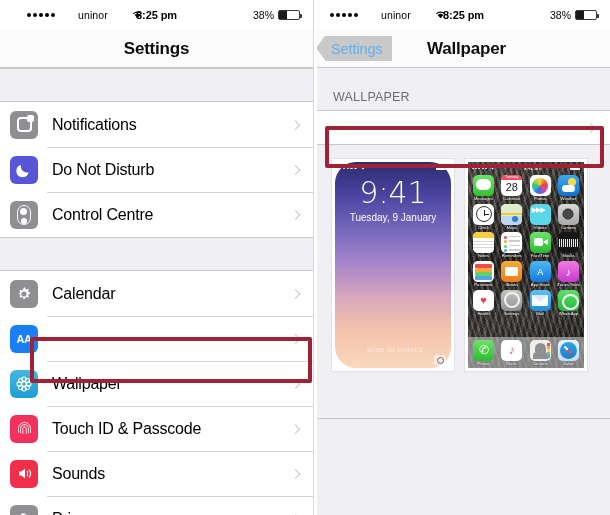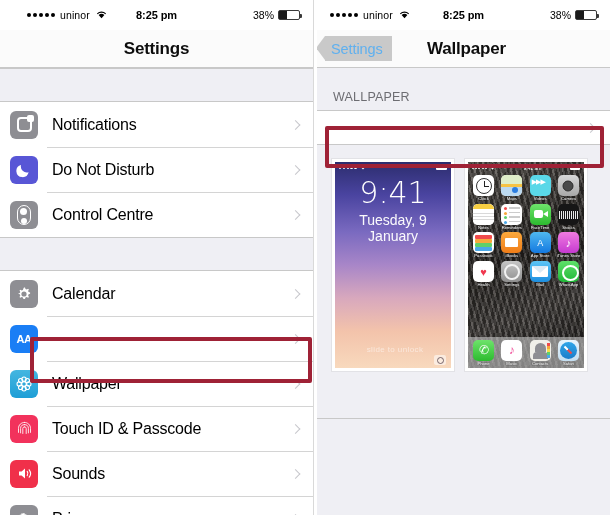--- a/index.html
+++ b/index.html
@@ -15,21 +15,21 @@
   .panel { position: relative; height: 515px; background: #ffffff; overflow: hidden; }
   .panel-left  { width: 313px; }
   .panel-gap   { width: 4px; height: 515px; background: #ffffff; border-left: 1px solid #d9d9d9; }
   .panel-right { width: 293px; }
 
   
   .statusbar {
     height: 30px; display: flex; align-items: center;
     font-size: 11px; color: #000; background: #fff; position: relative;
   }
-  .sb-left { position: absolute; left: 27px; display: flex; align-items: center; gap: 3px; }
+  .sb-left { position: absolute; left: 27px; display: flex; align-items: center; gap: 21px; }
   .sb-dots { display: flex; gap: 2px; align-items: center; }
   .sb-dots i { width: 4px; height: 4px; border-radius: 50%; background: #000; display: block; }
   .sb-carrier { font-size: 10.5px; letter-spacing: .1px; margin-left: 2px; }
   .sb-wifi { margin-left: 3px; display: inline-block; }
   .sb-center {
     position: absolute; left: 0; right: 0; text-align: center;
     font-size: 11px; font-weight: 700; letter-spacing: -.1px;
   }
   .sb-right { position: absolute; right: 13px; display: flex; align-items: center; gap: 4px; font-size: 10.5px; }
   .batt { position: relative; width: 22px; height: 10px; border: 1px solid #3a3a3a; border-radius: 2px; }
@@ -118,27 +118,28 @@
   .choose-row .txt { font-size: 16.5px; color: #000; letter-spacing: -.2px; }
   .choose-row .chev { right: 16px; }
 
   .previews { display: flex; gap: 9px; padding: 13px 0 0 14px; background: #efeff4; }
   .prev { width: 124px; height: 214px; background: #fff; padding: 3px; border: 1px solid #e2e2e6; }
   .prev-inner { width: 100%; height: 100%; position: relative; overflow: hidden; }
 
   
   .lock {
     background: linear-gradient(180deg,#2c2d6e 0%,#4a44a0 16%,#7a6ac0 34%,#a886c8 50%,#d8a8bd 66%,#f3c3ab 82%,#f8d9bd 100%);
+    border-radius: 21px;
   }
   .lk-status { display:flex; align-items:center; justify-content:space-between; padding: 3px 4px 0 4px; }
   .lk-dots { display:flex; gap:1.4px; align-items:center; }
   .lk-dots i { width:2.4px;height:2.4px;border-radius:50%;background:#fff; display:block;}
   .lk-batt { width:11px;height:5px;background:#fff;border-radius:1px; }
   .lk-time { text-align:center; color:#fff; font-size:30px; font-weight:200; margin-top:8px; letter-spacing:0px; line-height:1; font-family:"DejaVu Sans", sans-serif;}
-  .lk-date { text-align:center; color:#fff; font-size:14px; margin-top:4px; opacity:.97; }
+  .lk-date { text-align:center; color:#fff; font-size:10px; margin-top:4px; opacity:.97; }
   .lk-slide { position:absolute; bottom:14px; left:4px; right:0; text-align:center; color:#fff; font-size:8px; opacity:.52; letter-spacing:.4px;}
   .lk-cam { position:absolute; right:5px; bottom:3px; width:12px; height:10px; border-radius:2px; background:rgba(255,255,255,.55);}
   .lk-cam::after{content:"";position:absolute;left:3.4px;top:2.4px;width:5px;height:5px;border-radius:50%;border:1.2px solid rgba(90,70,80,.8);}
 
   
   .home { background:#111; }
   .home-bg {
     position:absolute; inset:0;
     background:
       repeating-linear-gradient(74deg, rgba(255,255,255,.10) 0 2px, rgba(0,0,0,.22) 2px 5px),
@@ -451,20 +452,43 @@
                 <svg width="5" height="4" viewBox="0 0 11 9" style="margin-left:2px">
                     <path d="M5.5 8.2 L2.6 5.1 a4.2 4.2 0 0 1 5.8 0 Z" fill="#fff"></path>
                   </svg>
               </span>
               <span>9:41 am</span>
               <span class="hm-batt"></span>
             </div>
 
             <div class="grid">
 
+              <div class="grow">
+                <div class="app">
+                    <div class="sq a-messages"></div>
+                    <div class="nm">Messages</div>
+                  </div>
+                <div class="app">
+                    <div class="sq a-calendar">
+                      <div class="cal-t">Tuesday</div>
+                      <div class="cal-d">28</div>
+                    </div>
+                    <div class="nm">Calendar</div>
+                  </div>
+                <div class="app">
+                    <div class="sq a-photos">
+                      <span class="pw"></span>
+                    </div>
+                    <div class="nm">Photos</div>
+                  </div>
+                <div class="app">
+                    <div class="sq a-weather"></div>
+                    <div class="nm">Weather</div>
+                  </div>
+              </div>
 
               <div class="grow">
                 <div class="app">
                     <div class="sq a-clock">
                       <span class="cd"></span>
                     </div>
                     <div class="nm">Clock</div>
                   </div>
                 <div class="app">
                     <div class="sq a-maps">

